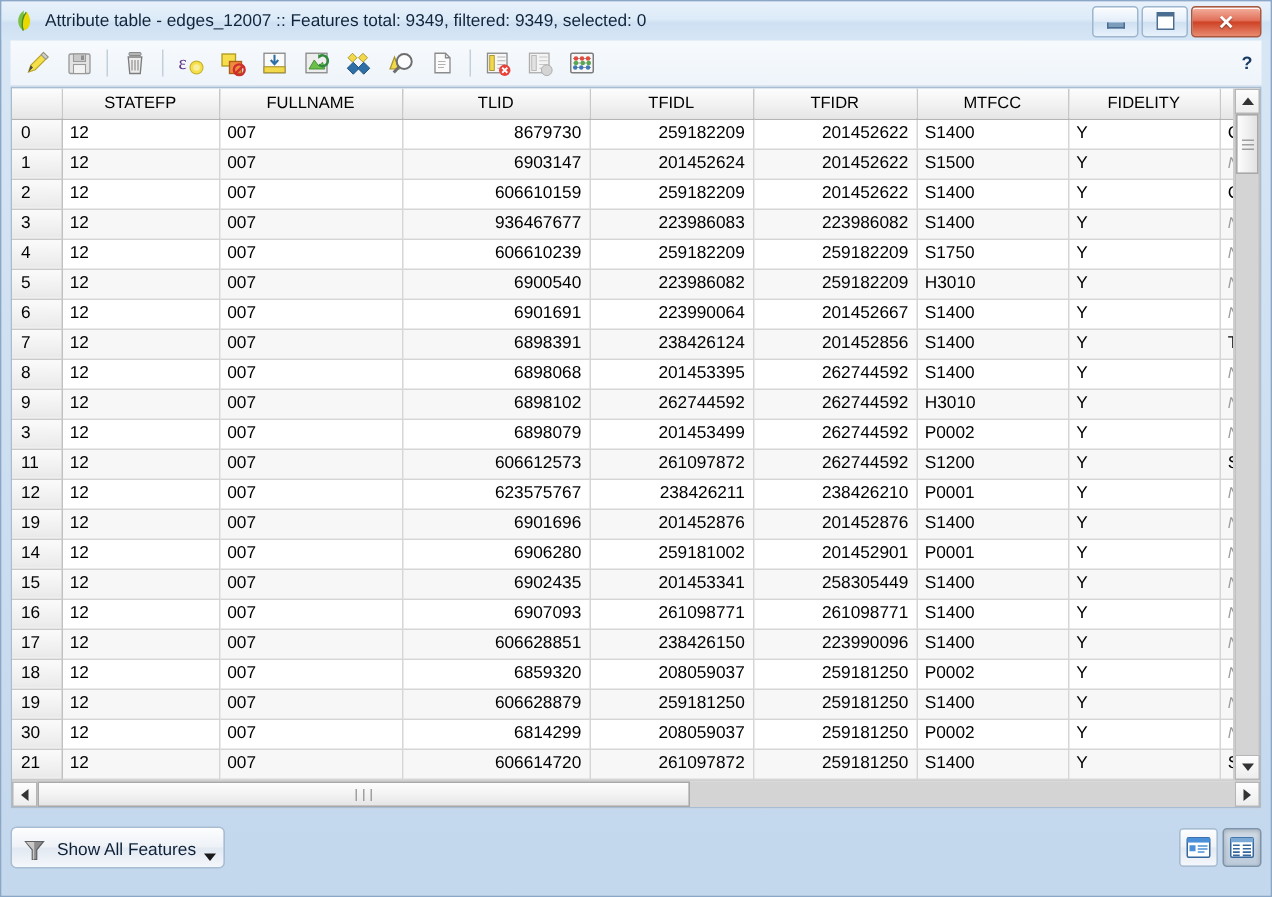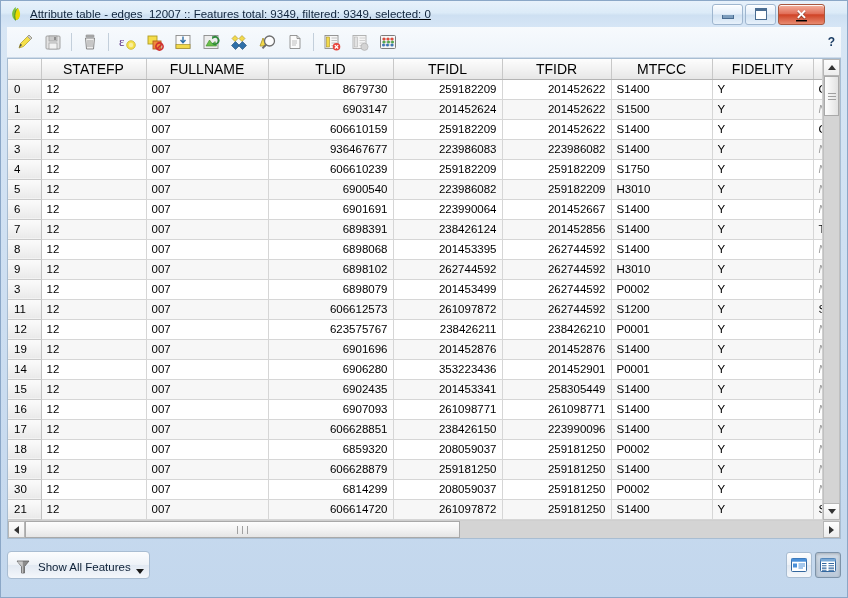--- a/index.html
+++ b/index.html
@@ -23,23 +23,22 @@
     border: 1px solid #8ba7c7;
     overflow: hidden;
   }
 
   
   .titlebar {
     position: relative;
     height: 26px;
     display: flex;
     align-items: center;
-    padding: 0 20px 0 7px;
+    padding: 0 4px 0 7px;
     background: linear-gradient(180deg,#e8f1fb 0%, #dcebf8 45%, #cee0f2 55%, #d6e6f6 100%);
-    text-decoration: underline;
   }
   .app-icon {
     width: 16px; height: 16px;
     margin-right: 6px;
     flex: 0 0 auto;
     position: relative;
   }
   .title-text {
     font-size: 11.5px;
     color: #10243c;
@@ -153,21 +152,21 @@
   }
   table.attr {
     border-collapse: collapse;
     table-layout: fixed;
     width: 816px;
     background: #fff;
   }
   table.attr th {
     height: 20px;
     font-weight: normal;
-    font-size: 14px;
+    font-size: 11px;
     color: #000;
     background: linear-gradient(180deg,#fdfdfd 0%, #f1f1f1 55%, #e6e6e6 100%);
     border-right: 1px solid #c8c8c8;
     border-bottom: 1px solid #b4b4b4;
     padding: 0 4px;
     position: relative;
     box-sizing: border-box;
     white-space: nowrap;
     overflow: hidden;
   }
@@ -688,21 +687,21 @@
                 <td class="num">201452876</td>
                 <td class="txt">S1400</td>
                 <td class="txt">Y</td>
                 <td class="txt"><span class="nullval">NULL</span></td>
               </tr>
               <tr class="even">
                 <td class="rownum">14</td>
                 <td class="txt">12</td>
                 <td class="txt">007</td>
                 <td class="num">6906280</td>
-                <td class="num">353223436</td>
+                <td class="num">259181002</td>
                 <td class="num">201452901</td>
                 <td class="txt">P0001</td>
                 <td class="txt">Y</td>
                 <td class="txt"><span class="nullval">NULL</span></td>
               </tr>
               <tr class="odd">
                 <td class="rownum">15</td>
                 <td class="txt">12</td>
                 <td class="txt">007</td>
                 <td class="num">6902435</td>

